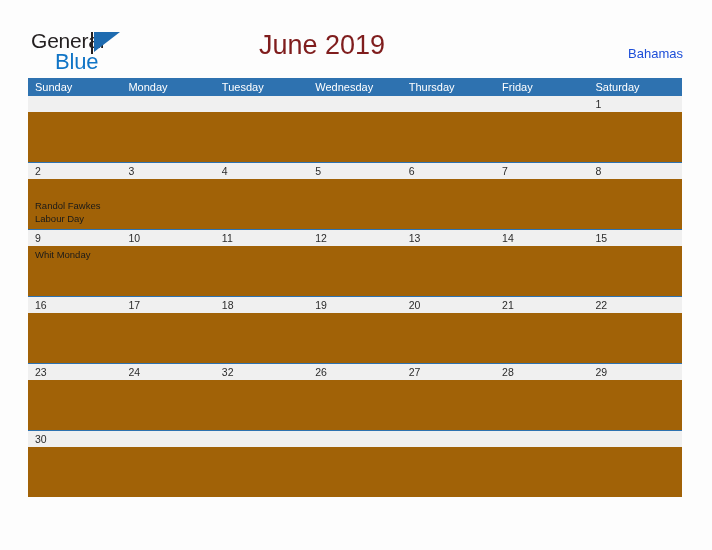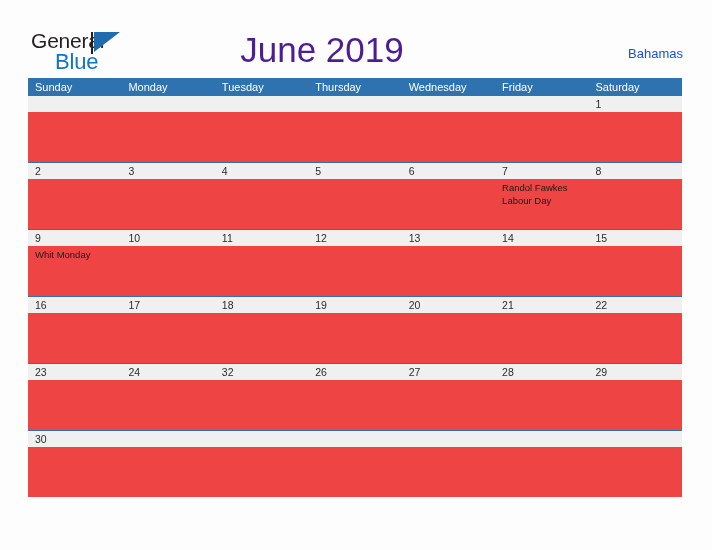--- a/index.html
+++ b/index.html
@@ -73,22 +73,22 @@
     height: 22px;
     background: #231f20;
   }
 
   .title {
     position: absolute;
     left: 0;
     top: 30px;
     width: 644px;
     text-align: center;
-    font-size: 35px;
-    color: #4c1d95;
+    font-size: 27px;
+    color: #7f1d1d;
     font-family: "Liberation Sans", sans-serif;
   }
 
   .locale {
     position: absolute;
     right: 29px;
     top: 46px;
     font-size: 13px;
     color: #1d4ed8;
     font-family: "Liberation Sans", sans-serif;
@@ -141,21 +141,22 @@
     color: #2b2b2b;
     padding-left: 7px;
     box-sizing: border-box;
     font-family: "Liberation Sans", sans-serif;
   }
 
   .week-events {
     display: flex;
     width: 654px;
     height: 50px;
-    background: #ef4444;
+    background: #a16207;
+    flex-direction: column;
   }
   .events {
     flex: 1 1 0;
     padding-left: 7px;
     padding-top: 2px;
     box-sizing: border-box;
     font-size: 9.5px;
     line-height: 13px;
     color: #1a1a1a;
     font-family: "Liberation Sans", sans-serif;
@@ -184,22 +185,22 @@
     <div class="locale">Bahamas</div>
 
   </div>
 
   <div class="calendar">
 
     <div class="weekday-row">
         <div class="weekday">Sunday</div>
         <div class="weekday">Monday</div>
         <div class="weekday">Tuesday</div>
+        <div class="weekday">Wednesday</div>
         <div class="weekday">Thursday</div>
-        <div class="weekday">Wednesday</div>
         <div class="weekday">Friday</div>
         <div class="weekday">Saturday</div>
       </div>
 
     <div id="weeks-container">
         <div class="week">
           <div class="week-numbers">
             <div class="daynum"></div>
             <div class="daynum"></div>
             <div class="daynum"></div>

